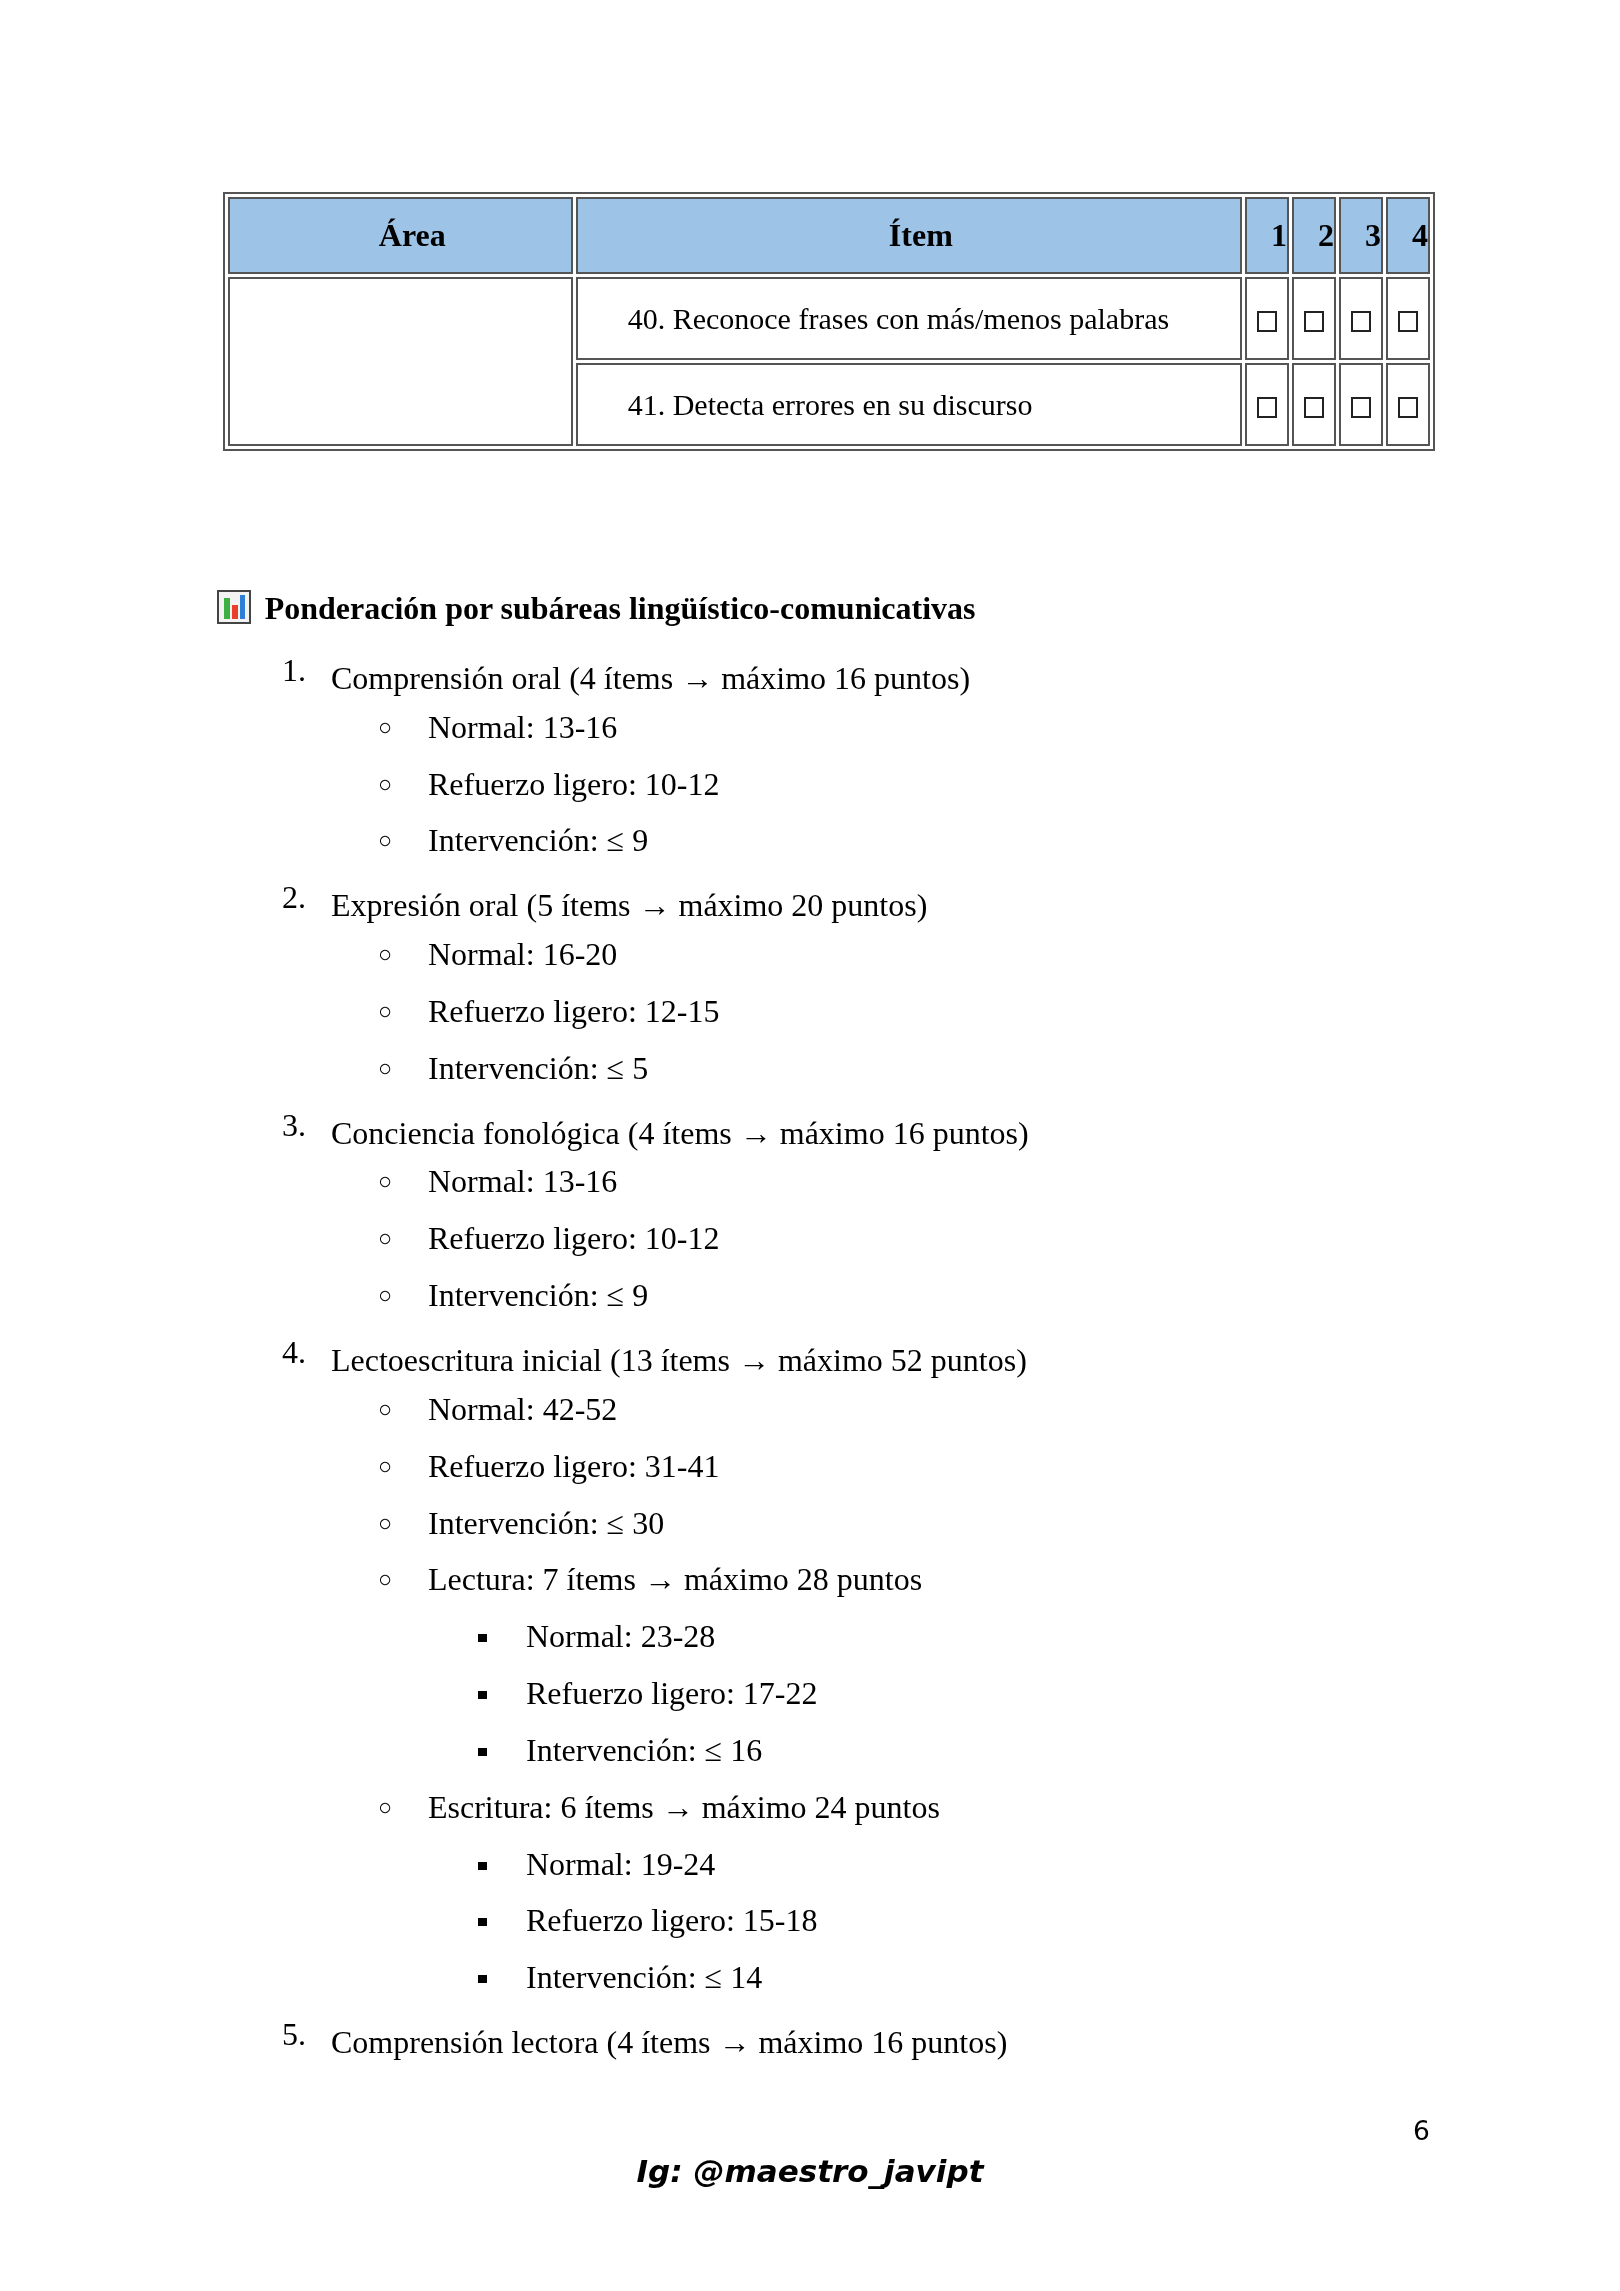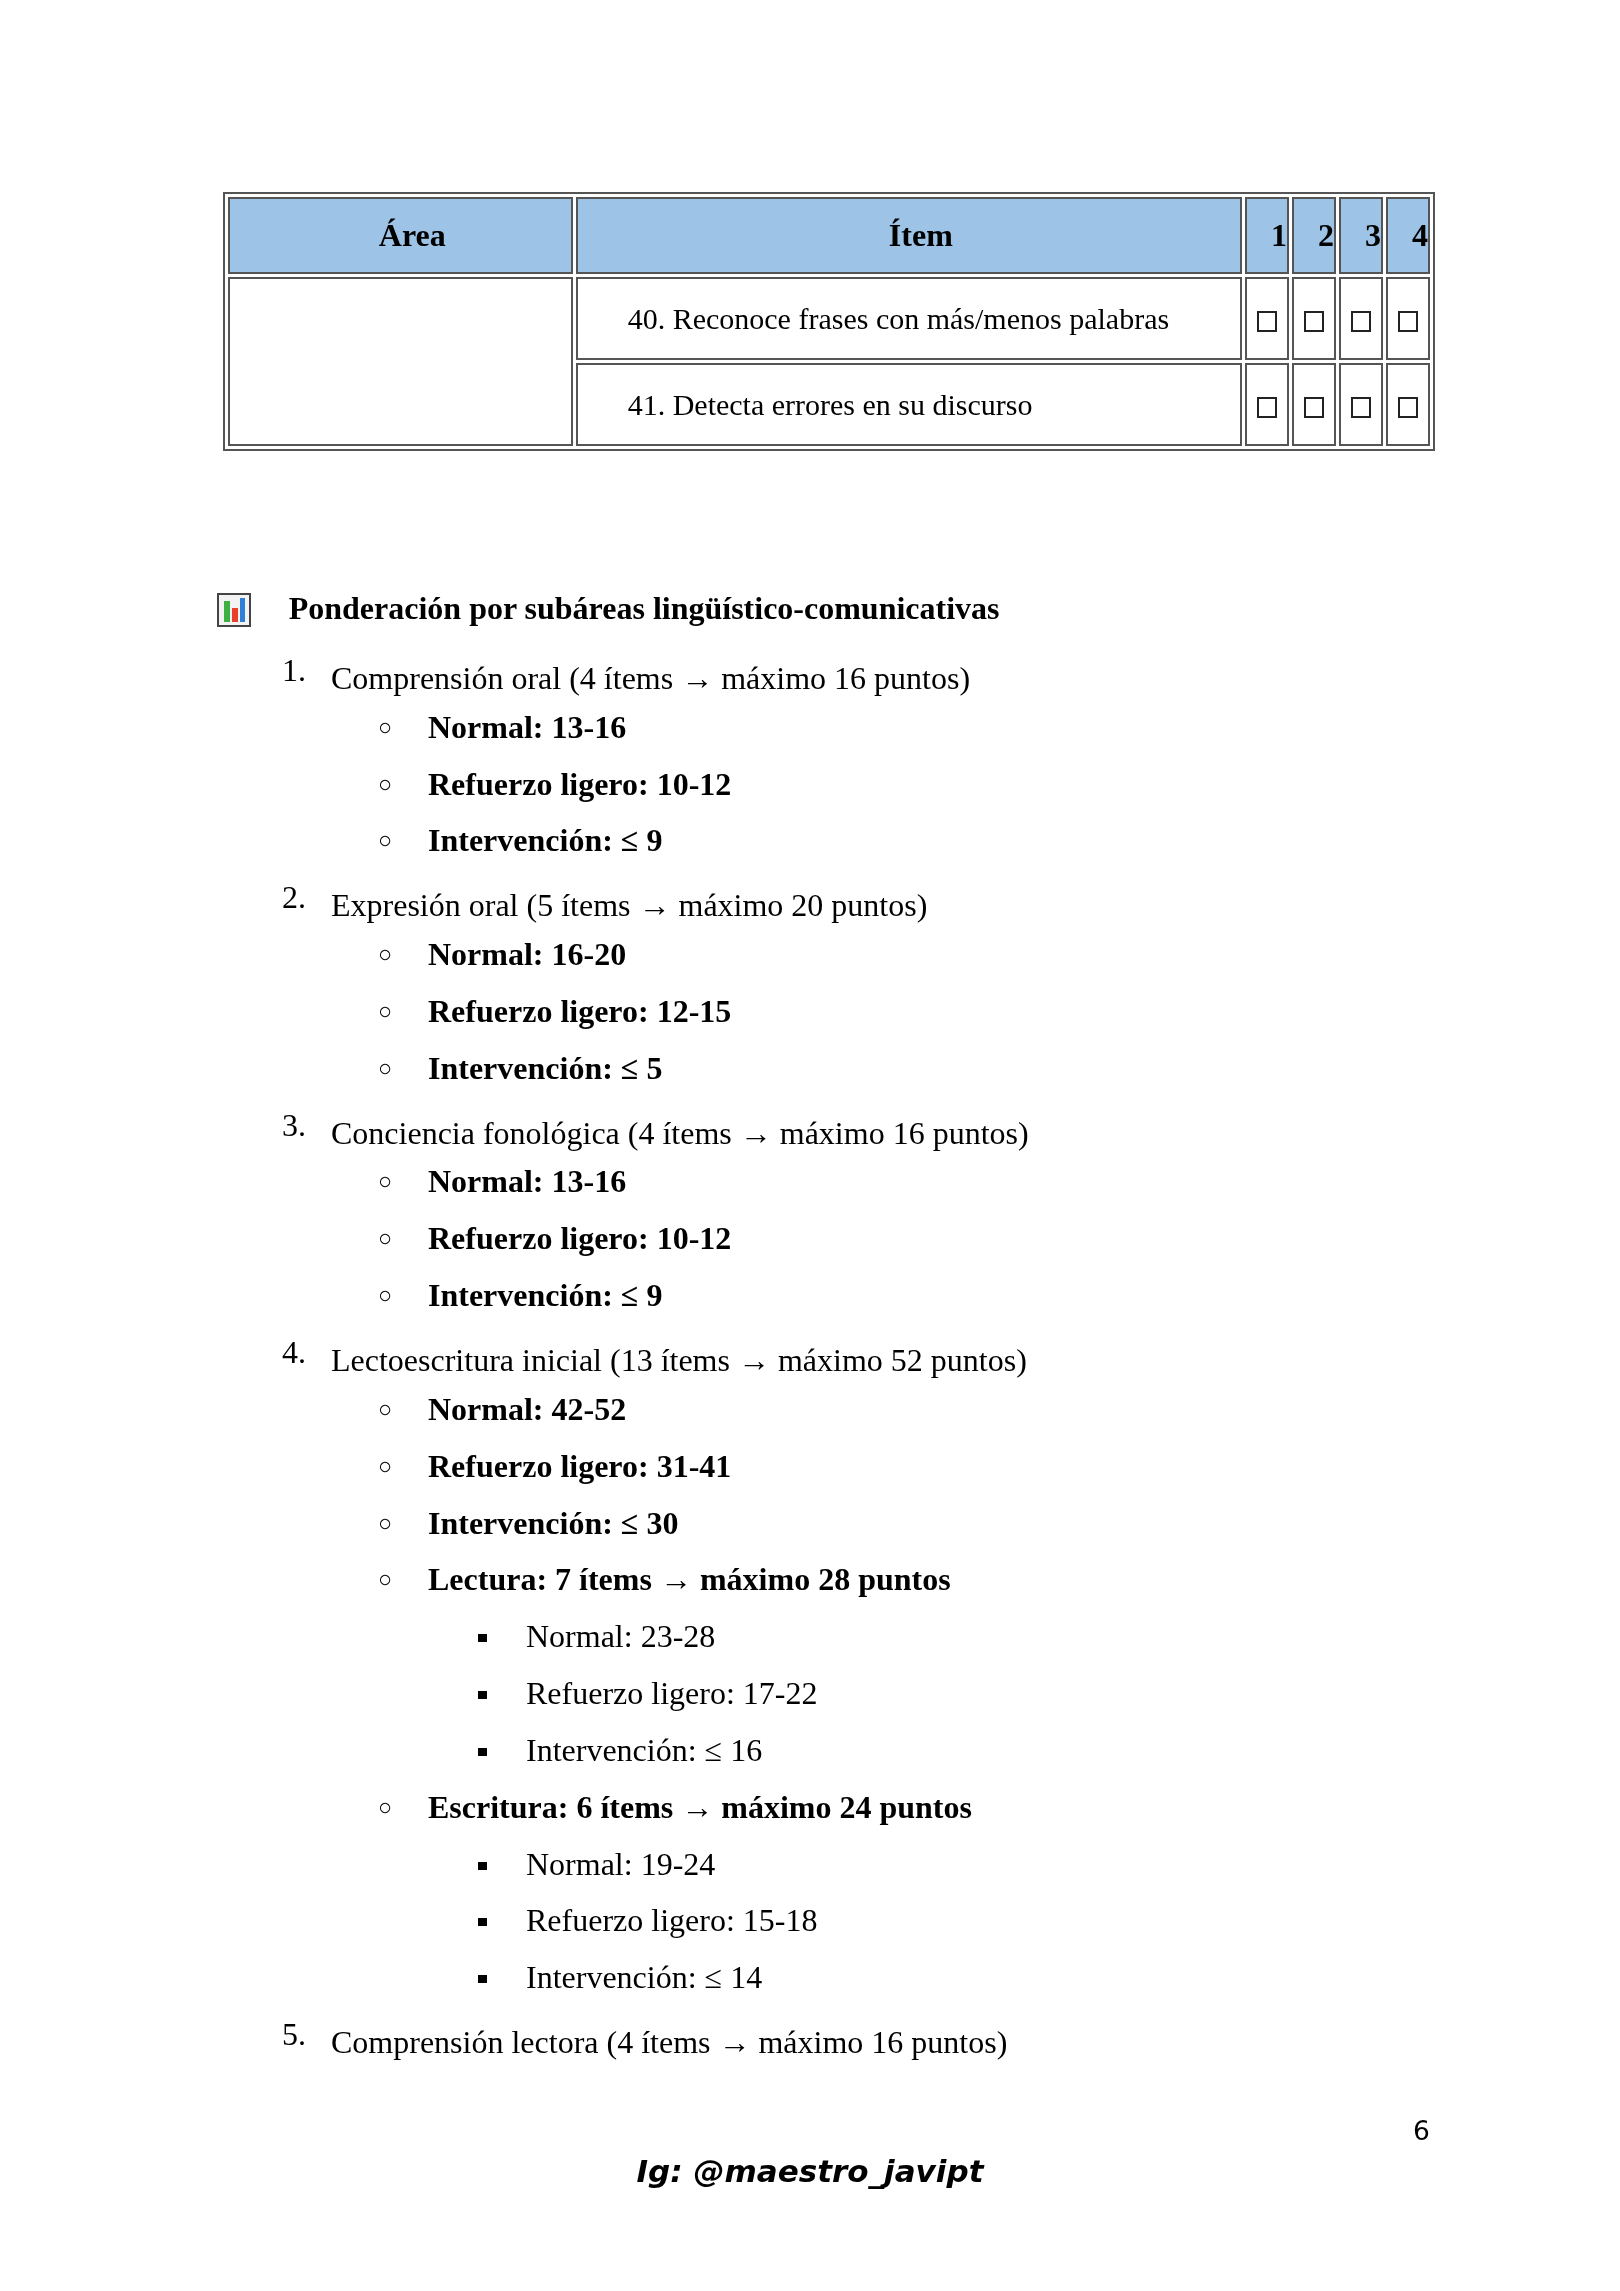--- a/index.html
+++ b/index.html
@@ -14,30 +14,30 @@
     .eval-table th { background: #9dc3e6; font-weight: bold; font-size: 32px; height: 77px; text-align: center; padding-left: 24px; }
     .eval-table td { height: 83px; font-size: 30px; }
     .col-area { width: 356px; }
     .col-item { width: 688px; }
     .col-score { width: 34px; }
     .item-text { padding-left: 50px !important; margin-top: 14px; }
     .checkbox { display: inline-block; width: 20.6px; height: 20.6px; border: 2.5px solid #222; box-sizing: border-box; vertical-align: middle; }
     .score-cell { text-align: center; }
 
     
-    .section-head { position: absolute; left: 217px; top: 590px; display: flex; align-items: flex-end; gap: 24px; }
+    .section-head { position: absolute; left: 217px; top: 590px; display: flex; align-items: flex-start; }
     .chart-icon { width: 34px; height: 34px; border: 2px solid #444; box-sizing: border-box; background: #f3f3f3; position: relative; margin-right: 13.7px; }
     .chart-icon span { position: absolute; bottom: 2.9px; width: 5.9px; }
     .section-title { font-weight: bold; font-size: 32px; }
 
     .line { position: absolute; font-size: 32px; white-space: nowrap; line-height: 39px; }
     .num { position: absolute; left: 282px; }
     .num-text { position: absolute; left: 331px; margin-top: 8px; }
     .circ { position: absolute; left: 378px; font-size: 23.5px; }
-    .l2-text { position: absolute; left: 428px; font-weight: bold; }
+    .l2-text { position: absolute; left: 428px; }
     .sq { position: absolute; left: 478px; width: 8.8px; height: 8.8px; background: #000; margin-top: 16.7px; }
     .l3-text { position: absolute; left: 526px; }
 
     .page-num { position: absolute; left: 1413px; top: 2115px; font-family: "DejaVu Sans", "Liberation Sans", sans-serif; font-size: 26.5px; }
     .footer { position: absolute; left: 0; width: 1620px; top: 2153px; text-align: center;
       font-family: "DejaVu Sans", "Liberation Sans", sans-serif; font-weight: bold; font-style: italic; font-size: 31px; }
   </style>
 </head>
 <body>
 

